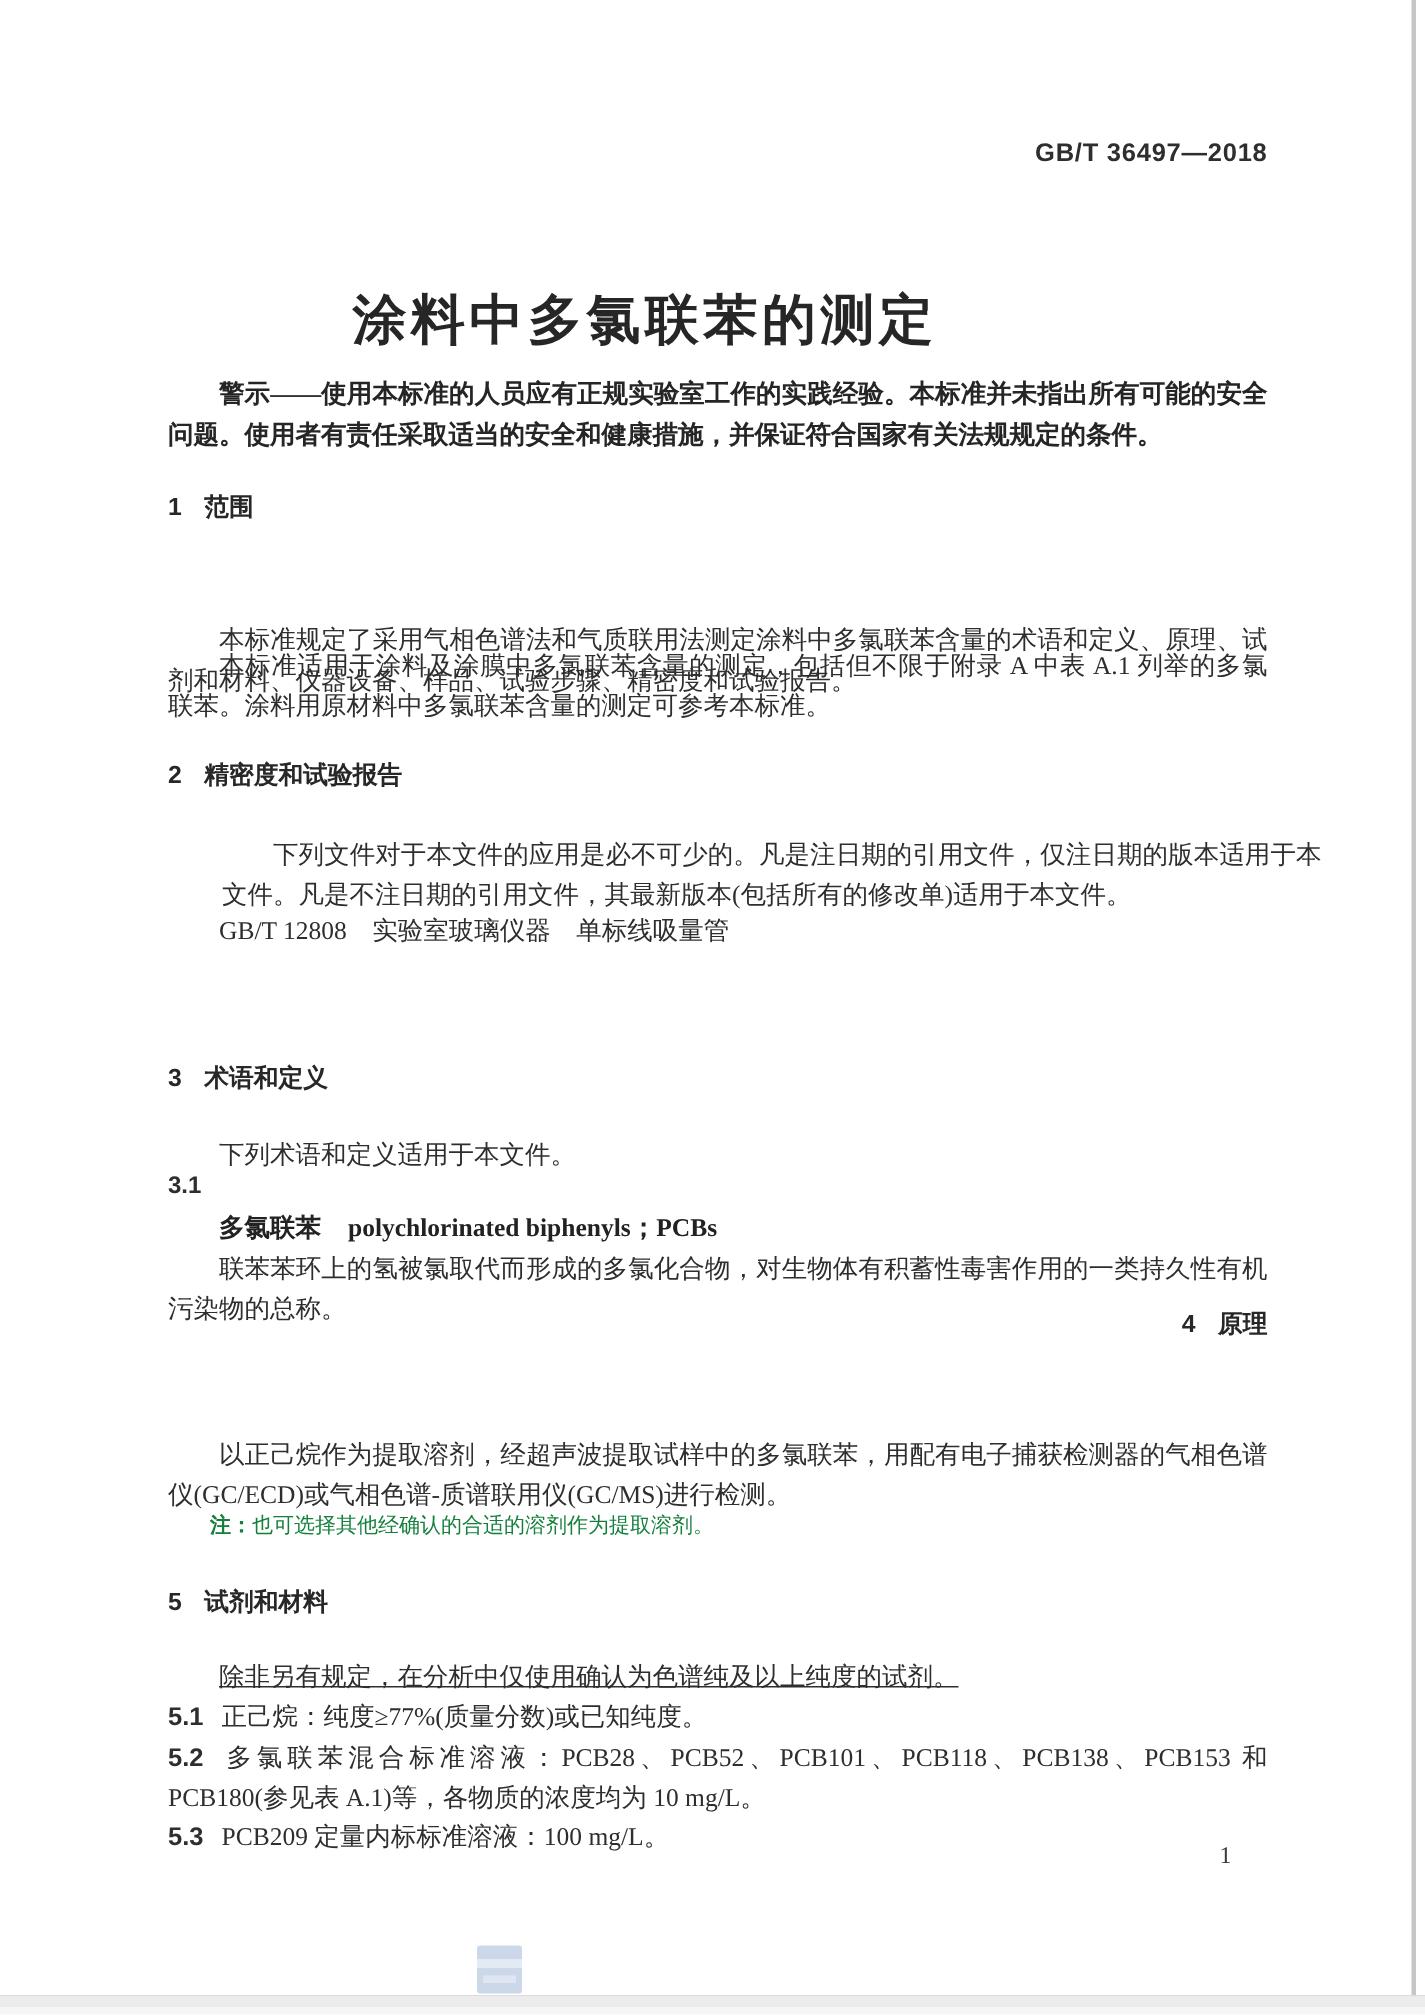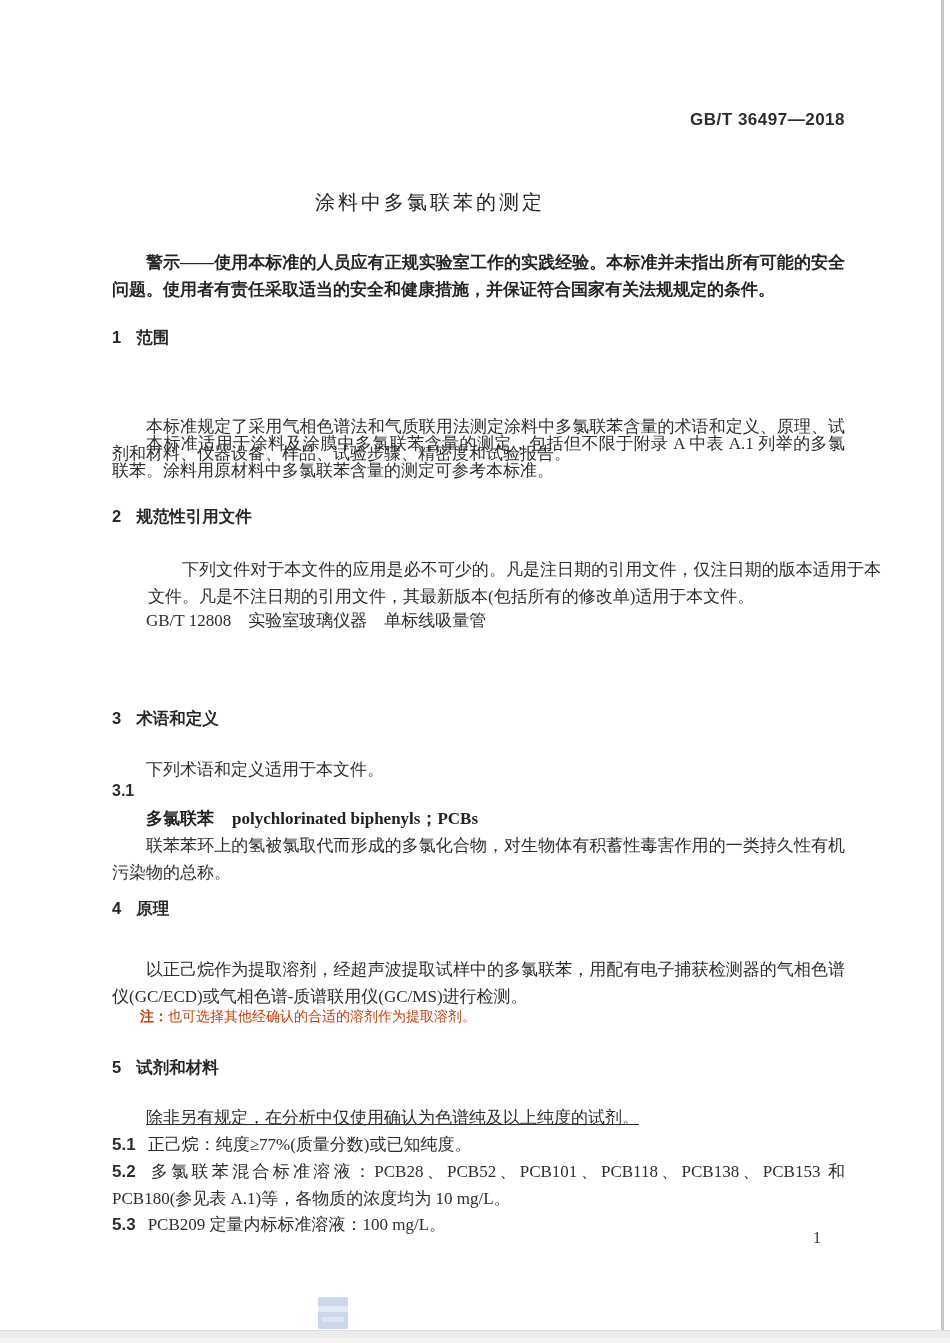--- a/index.html
+++ b/index.html
@@ -18,50 +18,50 @@
   .sans  { font-family:"Liberation Sans","DejaVu Sans",sans-serif; }
   .body-text {
     font-size:17px;
     line-height:27px;
     text-align:justify;
     text-justify:inter-ideograph;
   }
   .indent { text-indent:2em; }
 
   .std-code {
-    top:110px;
+    top:92px;
     font-size:17px;
     font-weight:bold;
     text-align:right;
     letter-spacing:0.5px;
   }
   .doc-title {
     top:189px; left:0; width:860px;
     text-align:center;
-    font-size:20px;
-    font-weight:normal;
+    font-size:36px;
+    font-weight:bold;
     letter-spacing:3px;
     color:#262626;
   }
   .warning {
     top:249px;
     font-weight:bold;
     color:#252525;
   }
   .sec-head {
     font-size:16.5px;
     font-weight:bold;
     color:#272727;
   }
   .sec-head .sec-num { display:inline-block; margin-right:15px; }
   .ref-line { line-height:27.3px; margin-left:2em; }
   .term-num { font-size:16px; font-weight:bold; }
   .term-line { margin-left:2em; font-weight:bold; font-size:17px; color:#222; }
   .term-line .term-cn { margin-right:18px; }
-  .note-line { font-size:14px; margin-left:2em; color:#c2410c; }
+  .note-line { font-size:14px; margin-left:2em; color:#15803d; }
   .note-line .note-label { font-weight:bold; }
   .clause .clause-num {
     font-family:"Liberation Sans","DejaVu Sans",sans-serif;
     font-weight:bold;
     margin-right:12px;
   }
   .page-num { font-size:16px; color:#3a3a3a; }
 
   
   .right-edge-line {
@@ -87,38 +87,38 @@
 
 <p class="abs col body-text indent warning">警示——使用本标准的人员应有正规实验室工作的实践经验。本标准并未指出所有可能的安全问题。使用者有责任采取适当的安全和健康措施，并保证符合国家有关法规规定的条件。</p>
 
 <h2 class="abs col sec-head sans" style="top:327px;">
   <span class="sec-num">1</span><span>范围</span>
 </h2>
 <p class="abs col body-text indent" style="top:399px;margin-top:14px;">本标准规定了采用气相色谱法和气质联用法测定涂料中多氯联苯含量的术语和定义、原理、试剂和材料、仪器设备、样品、试验步骤、精密度和试验报告。</p>
 <p class="abs col body-text indent" style="top:430px;">本标准适用于涂料及涂膜中多氯联苯含量的测定，包括但不限于附录 A 中表 A.1 列举的多氯联苯。涂料用原材料中多氯联苯含量的测定可参考本标准。</p>
 
 <h2 class="abs col sec-head sans" style="top:506px;">
-  <span class="sec-num">2</span><span>规范性引用文件</span>
+  <span class="sec-num">2</span><span>精密度和试验报告</span>
 </h2>
 <p class="abs col body-text indent" style="top:556px;margin-left:36px;">下列文件对于本文件的应用是必不可少的。凡是注日期的引用文件，仅注日期的版本适用于本文件。凡是不注日期的引用文件，其最新版本(包括所有的修改单)适用于本文件。</p>
 <div class="abs col body-text" style="top:607px;">
   <div class="ref-line">GB/T 12808　实验室玻璃仪器　单标线吸量管</div>
 </div>
 
 <h2 class="abs col sec-head sans" style="top:708px;">
   <span class="sec-num">3</span><span>术语和定义</span>
 </h2>
 <p class="abs col body-text indent" style="top:756px;">下列术语和定义适用于本文件。</p>
 <div class="abs col term-num sans" style="top:782px;">3.1</div>
 <div class="abs col term-line" style="top:807px;">
   <span class="term-cn">多氯联苯</span><span>polychlorinated biphenyls；PCBs</span>
 </div>
 <p class="abs col body-text indent" style="top:832px;">联苯苯环上的氢被氯取代而形成的多氯化合物，对生物体有积蓄性毒害作用的一类持久性有机污染物的总称。</p>
 
-<h2 class="abs col sec-head sans" style="top:898px;">
+<h2 class="abs col sec-head sans" style="top:872px;text-align:right;">
   <span class="sec-num">4</span><span>原理</span>
 </h2>
 <p class="abs col body-text indent" style="top:956px;">以正己烷作为提取溶剂，经超声波提取试样中的多氯联苯，用配有电子捕获检测器的气相色谱仪(GC/ECD)或气相色谱-质谱联用仪(GC/MS)进行检测。</p>
 <div class="abs col note-line" style="top:1008px;">
   <span class="note-label">注：</span><span>也可选择其他经确认的合适的溶剂作为提取溶剂。</span>
 </div>
 
 <h2 class="abs col sec-head sans" style="top:1057px;">
   <span class="sec-num">5</span><span>试剂和材料</span>
 </h2>

